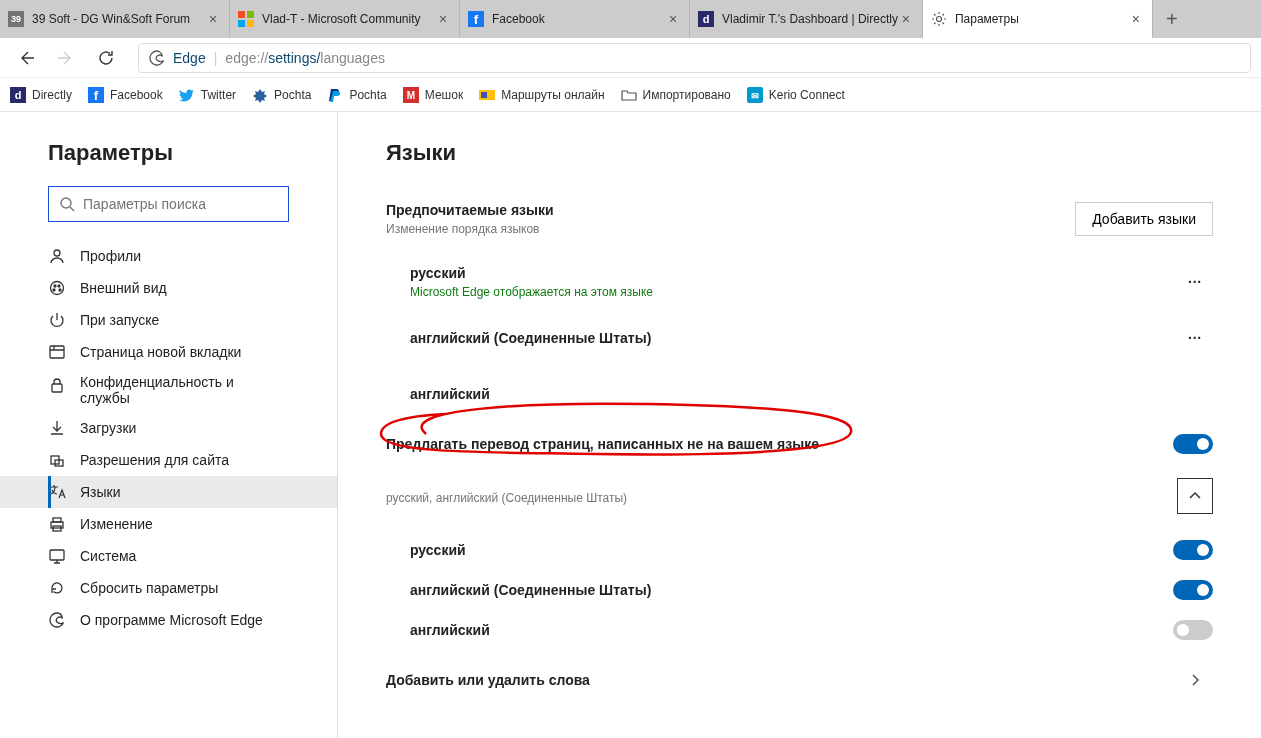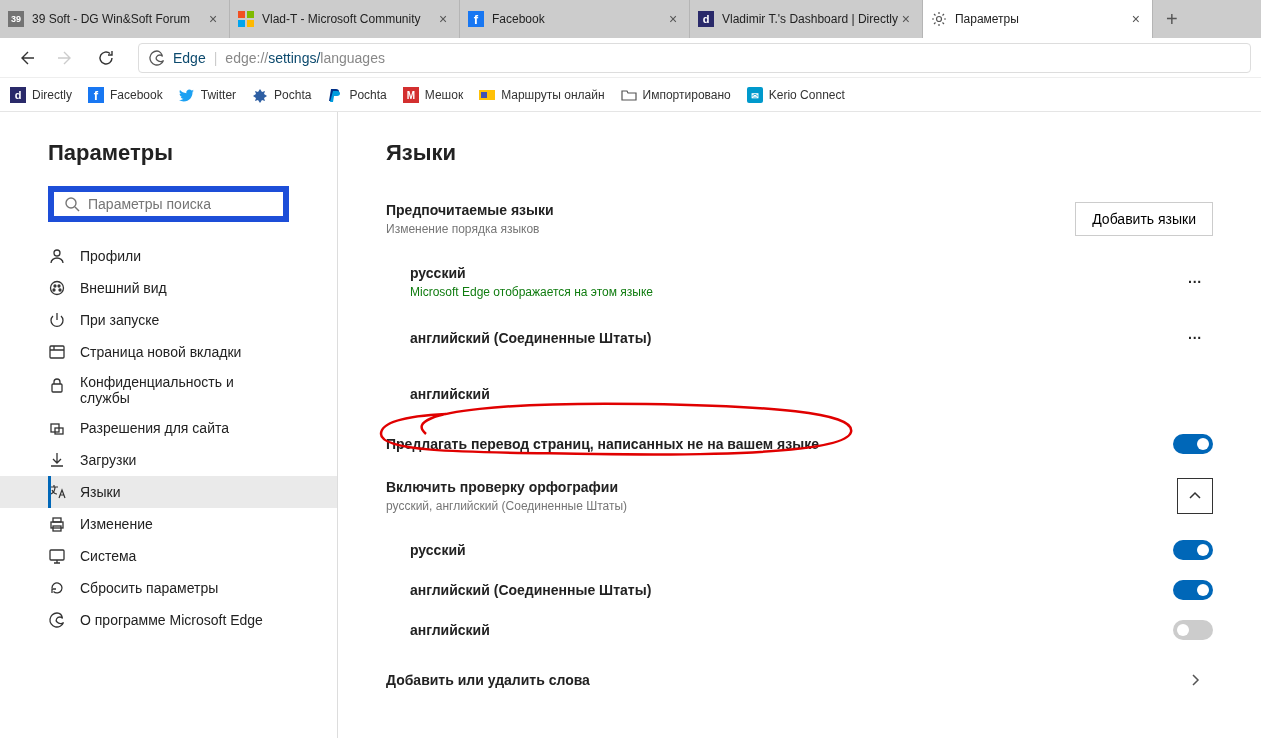--- a/index.html
+++ b/index.html
@@ -20,21 +20,21 @@
 .address-text { font-size: 14px; color: #888; }
 .address-text .dark { color: #0c4a6e; }
 
 .bookmarks-bar { height: 34px; background: #fff; display: flex; align-items: center; padding: 0 10px; gap: 16px; border-bottom: 1px solid #e5e5e5; }
 .bookmark-item { display: flex; align-items: center; gap: 6px; cursor: pointer; font-size: 12px; color: #333; }
 .bk-icon { width: 16px; height: 16px; flex-shrink: 0; }
 
 .main { display: flex; height: calc(100% - 112px); }
 .sidebar { width: 338px; border-right: 1px solid #ddd; padding: 28px 0 0 0; }
 .sidebar-title { font-size: 22px; font-weight: 600; padding: 0 0 20px 48px; }
-.search-box { margin: 0 48px 14px 48px; height: 36px; border: 6px solid #1d4ed8; display: flex; align-items: center; padding: 0 10px; gap: 8px; }
+.search-box { margin: 0 48px 14px 48px; height: 36px; border: 1px solid #1d4ed8; display: flex; align-items: center; padding: 0 10px; gap: 8px; }
 .search-box input { border: none; outline: none; flex: 1; font-size: 14px; font-family: inherit; }
 .nav-list { padding: 4px 0; }
 .nav-item { display: flex; align-items: center; height: 32px; padding: 0 0 0 48px; cursor: pointer; gap: 14px; font-size: 14px; }
 .nav-item.multiline { height: auto; padding-top: 6px; padding-bottom: 6px; align-items: flex-start; }
 .nav-item.multiline .nav-icon { margin-top: 2px; }
 .nav-item.active { background: #eaeaea; position: relative; }
 .nav-item.active::before { content: ""; position: absolute; left: 48px; top: 0; bottom: 0; width: 3px; background: #0067b8; }
 .nav-icon { width: 18px; height: 18px; flex-shrink: 0; display: flex; align-items: center; justify-content: center; }
 
 .content { flex: 1; padding: 28px 48px 0 48px; position: relative; overflow-y: auto; }
@@ -287,33 +287,33 @@
             <svg viewBox="0 0 18 18" stroke="#333" fill="none" stroke-width="1.3">
               <rect x="4" y="8" width="10" height="8" rx="1"></rect>
               <path d="M6 8V6a3 3 0 0 1 6 0v2"></path>
             </svg>
           </span>
         <span style="max-width:190px;">Конфиденциальность и службы</span>
       </div>
       <div class="nav-item">
         <span class="nav-icon">
             <svg viewBox="0 0 18 18" stroke="#333" fill="none" stroke-width="1.3">
+              <path d="M9 2v9M5 8l4 4 4-4M3 15h12"></path>
+            </svg>
+          </span>
+        <span>Загрузки</span>
+      </div>
+      <div class="nav-item">
+        <span class="nav-icon">
+            <svg viewBox="0 0 18 18" stroke="#333" fill="none" stroke-width="1.3">
               <rect x="3" y="5" width="8" height="8"></rect>
               <rect x="7" y="9" width="8" height="6"></rect>
             </svg>
           </span>
         <span>Разрешения для сайта</span>
-      </div>
-      <div class="nav-item">
-        <span class="nav-icon">
-            <svg viewBox="0 0 18 18" stroke="#333" fill="none" stroke-width="1.3">
-              <path d="M9 2v9M5 8l4 4 4-4M3 15h12"></path>
-            </svg>
-          </span>
-        <span>Загрузки</span>
       </div>
       <div class="nav-item active">
         <span class="nav-icon">
             <svg viewBox="0 0 18 18" stroke="#333" fill="none" stroke-width="1.2">
               <path d="M3 4h7M6 2v2M7 4c0 3-2 6-4 7M4 7c1 2 3 4 5 4M11 15l3-8 3 8M12 12h4"></path>
             </svg>
           </span>
         <span>Языки</span>
       </div>
       <div class="nav-item">
@@ -392,21 +392,20 @@
         <div class="setting-title">Предлагать перевод страниц, написанных не на вашем языке</div>
       </div>
       <div class="toggle"></div>
       <svg class="annotation" style="left:-40px; top:-28px;" width="530" height="70" viewBox="0 0 530 70">
           <path d="M 80 40 C 50 15, 180 8, 300 10 C 420 12, 510 18, 505 38 C 500 58, 380 62, 250 60 C 140 58, 35 60, 35 40 C 35 28, 60 22, 100 20" stroke="#e00000" stroke-width="2.5" fill="none"></path>
         </svg>
     </div>
 
     <div class="setting-row">
       <div class="setting-text">
-        <div class="setting-title">Включить проверку орфографии</div>
         <div class="setting-sub">русский, английский (Соединенные Штаты)</div>
       </div>
       <div class="expand-btn">
         <svg width="14" height="14" viewBox="0 0 14 14" stroke="#333" fill="none" stroke-width="1.5">
             <path d="M2 9l5-5 5 5"></path>
           </svg>
       </div>
     </div>
 
     <div class="spell-list">

